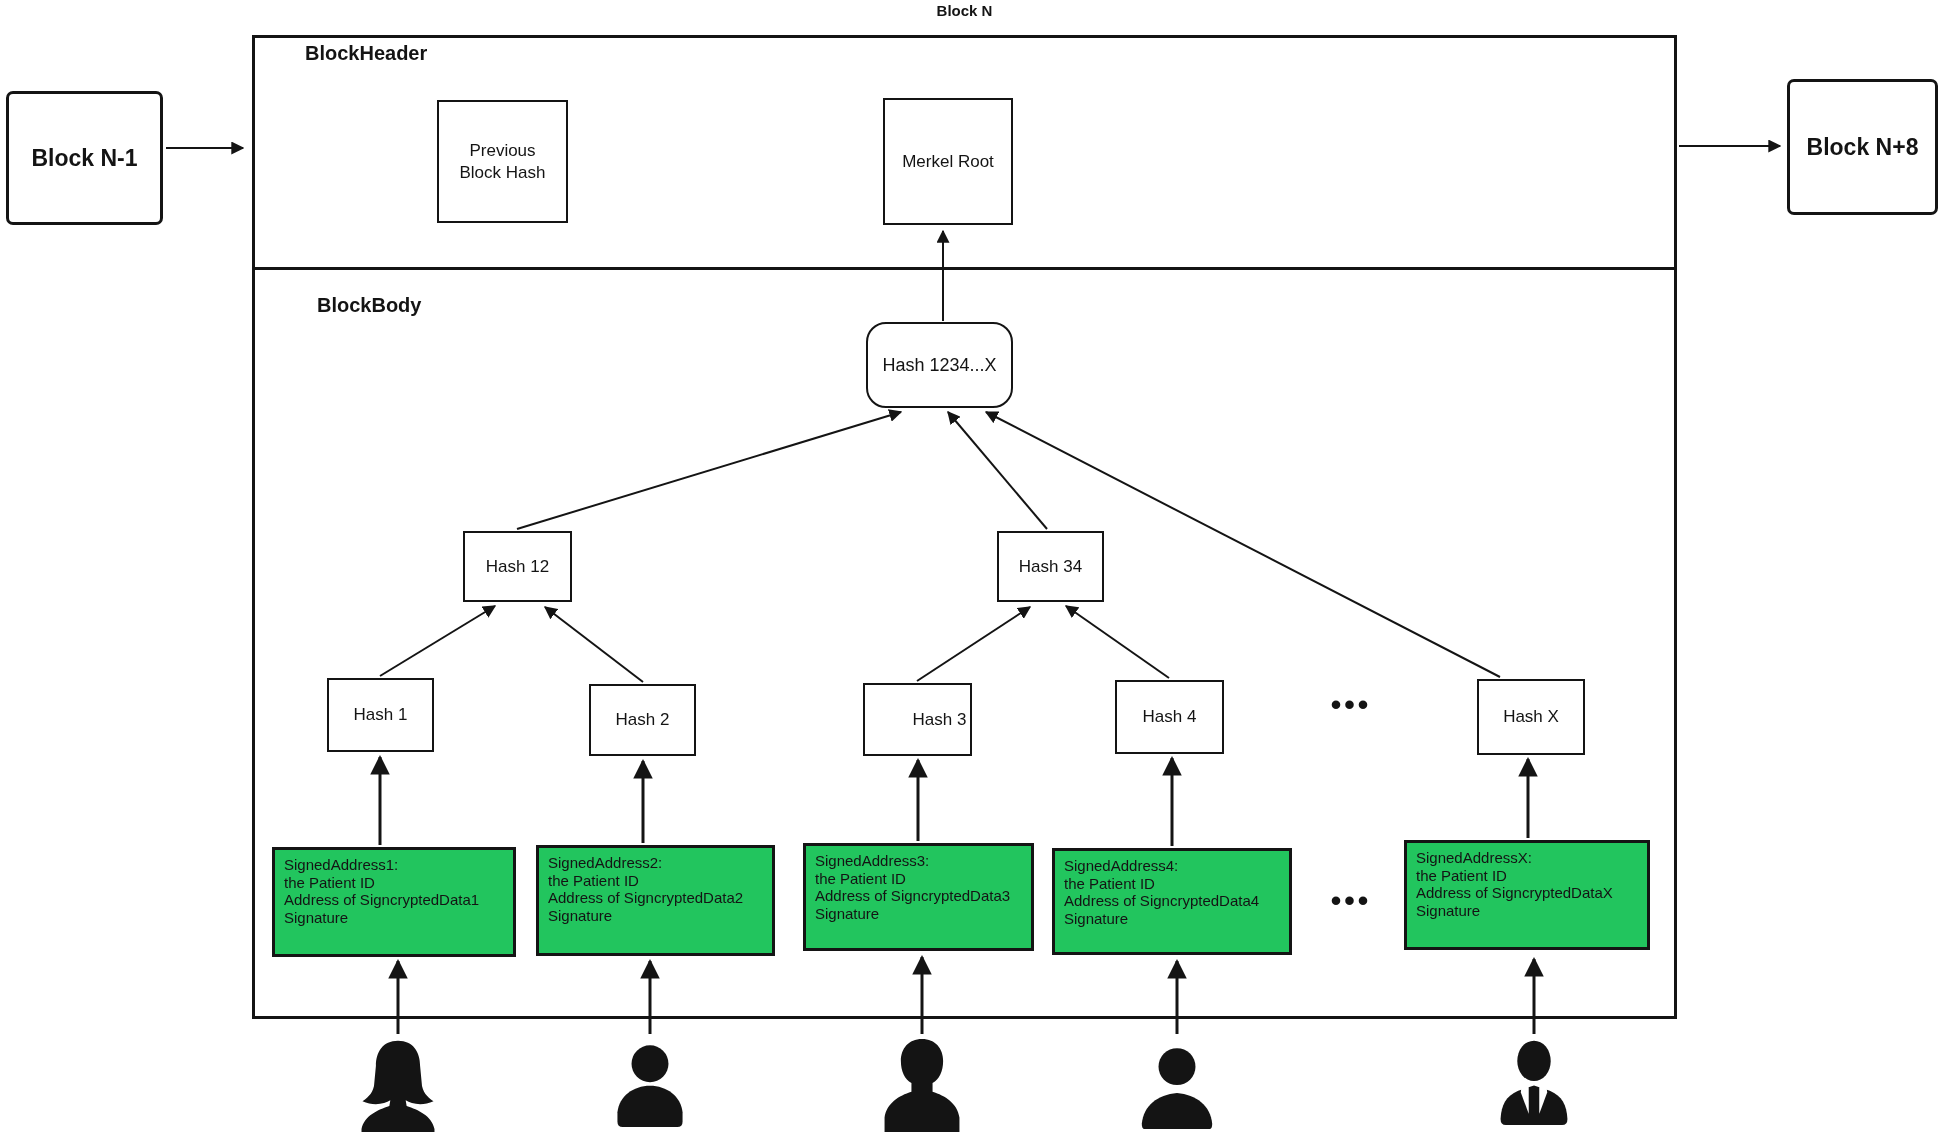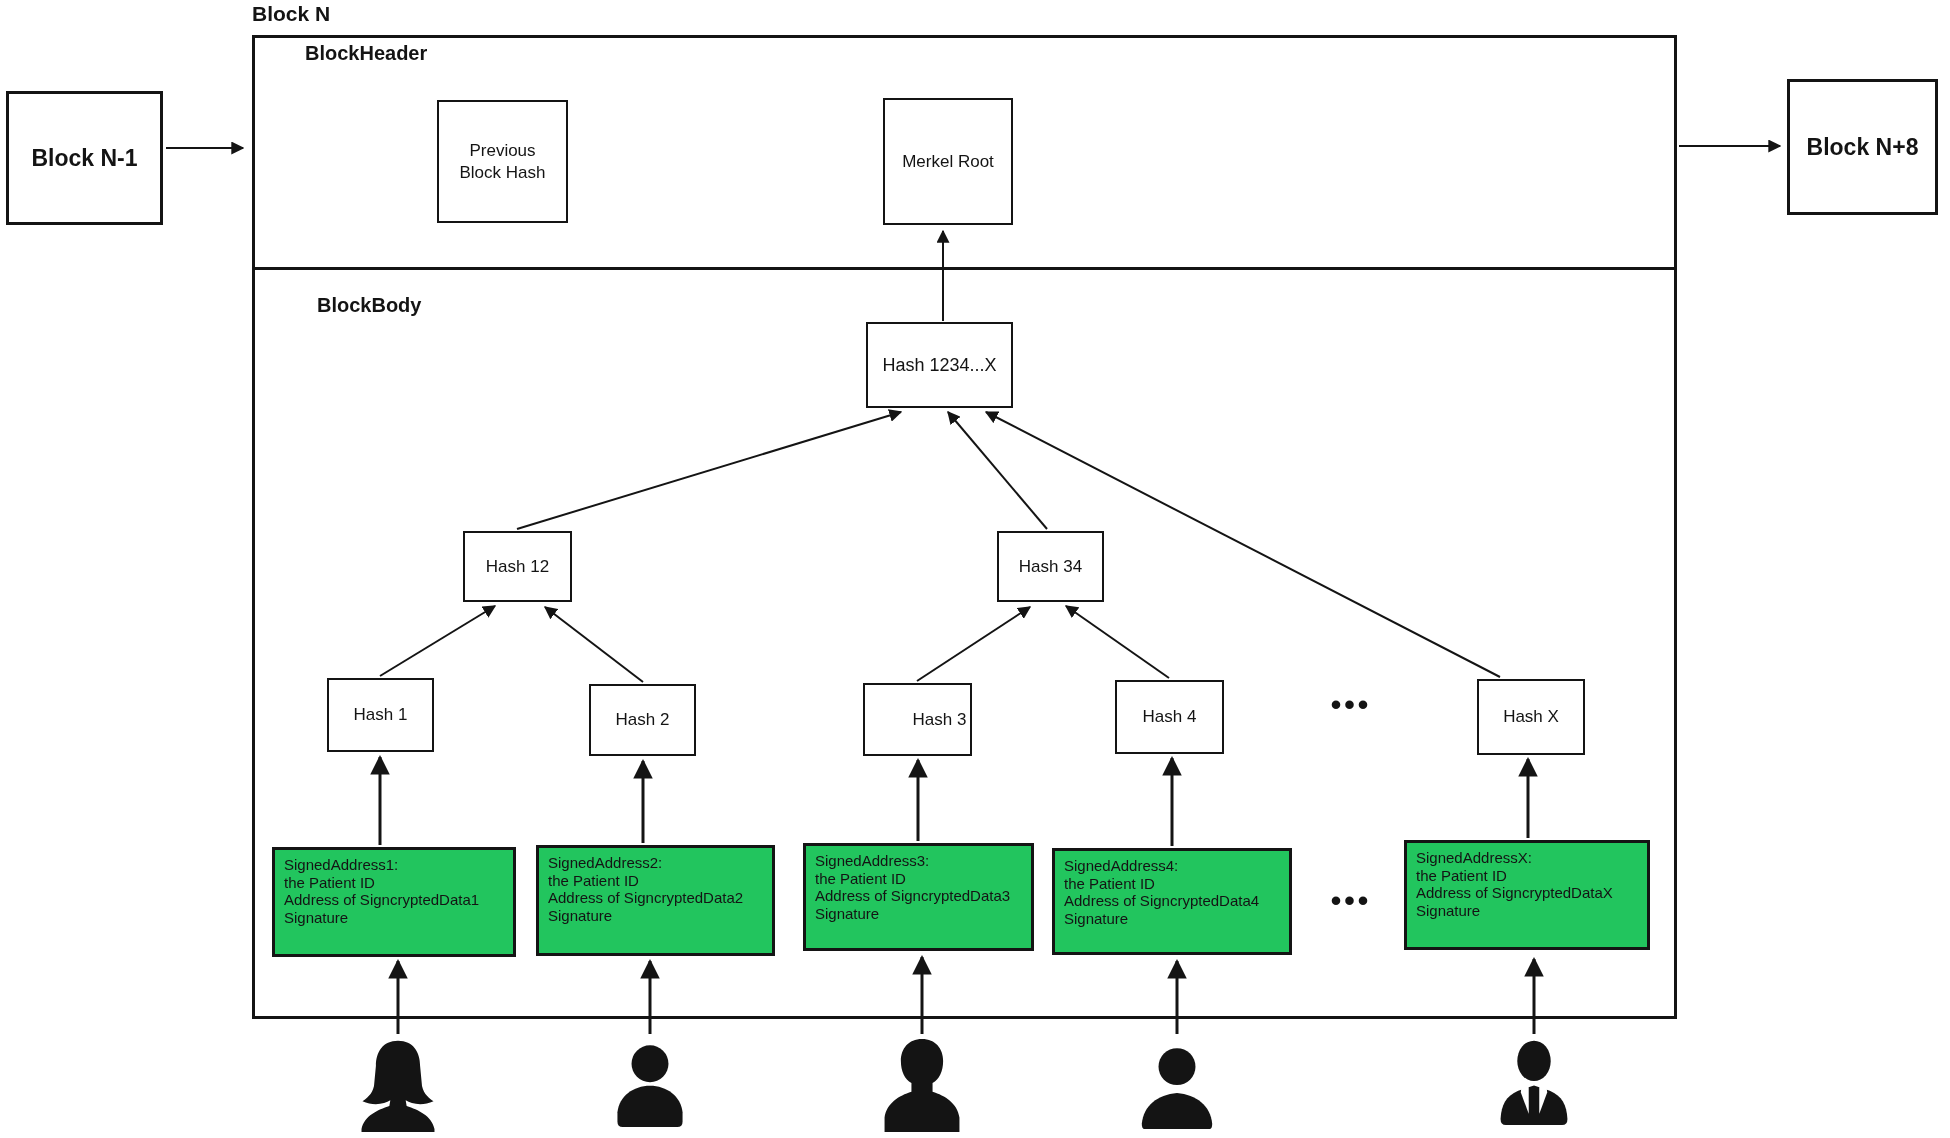--- a/index.html
+++ b/index.html
@@ -12,25 +12,25 @@
   svg.connectors { position: absolute; left: 0; top: 0; z-index: 1; }
   .frame {
     position: absolute; border: 3px solid #141414; background: transparent; z-index: 0;
   }
   .box {
     position: absolute; background: #ffffff; border: 2px solid #141414;
     display: flex; align-items: center; justify-content: center;
     text-align: center; font-size: 17px; line-height: 1.25; z-index: 2;
   }
   .box.thick { border-width: 3px; }
-  .box.bold { font-weight: bold; font-size: 23px; }
+  .box.bold { font-weight: bold; font-size: 23px; border-radius: 7px; }
   .label { position: absolute; font-weight: bold; font-size: 20px; z-index: 2; }
   .title {
-    position: absolute; font-weight: bold; font-size: 21px;
-    text-align: left; z-index: 2;
+    position: absolute; font-weight: bold; font-size: 15px;
+    text-align: center; z-index: 2;
   }
   .txbox {
     position: absolute; background: #22c55e; border: 3px solid #141414;
     padding: 6px 9px; font-size: 15px; line-height: 17.5px;
     text-align: left; z-index: 2;
   }
   .txbox span { display: block; }
   .dots {
     position: absolute; font-weight: bold; font-size: 30px; letter-spacing: 3px;
     text-align: center; z-index: 2; color: #141414;
@@ -83,21 +83,21 @@
 
   <div class="label" style="left:305px; top:42px;">BlockHeader</div>
   <div class="label" style="left:317px; top:294px;">BlockBody</div>
 
   <div class="box thick bold" style="left:6px; top:91px; width:157px; height:134px;">Block N-1</div>
   <div class="box thick bold" style="left:1787px; top:79px; width:151px; height:136px;">Block N+8</div>
 
   <div class="box" style="left:437px; top:100px; width:131px; height:123px; padding:0 12px;">Previous Block Hash</div>
   <div class="box" style="left:883px; top:98px; width:130px; height:127px;">Merkel Root</div>
 
-  <div class="box" style="left:866px; top:322px; width:147px; height:86px; font-size:18px;">Hash 1234...X</div>
+  <div class="box" style="left:866px; top:322px; width:147px; height:86px; font-size:18px;border-radius:20px;">Hash 1234...X</div>
   <div class="box" style="left:463px; top:531px; width:109px; height:71px;">Hash 12</div>
   <div class="box" style="left:997px; top:531px; width:107px; height:71px;">Hash 34</div>
 
   <div class="box" style="left:327px; top:678px; width:107px; height:74px;">Hash 1</div>
   <div class="box" style="left:589px; top:684px; width:107px; height:72px;">Hash 2</div>
   <div class="box" style="left:863px; top:683px; width:109px; height:73px;padding-left:44px;">Hash 3</div>
   <div class="box" style="left:1115px; top:680px; width:109px; height:74px;">Hash 4</div>
   <div class="box" style="left:1477px; top:679px; width:108px; height:76px;">Hash X</div>
 
   <div class="dots" style="left:1310px; top:688px; width:82px;">•••</div>

